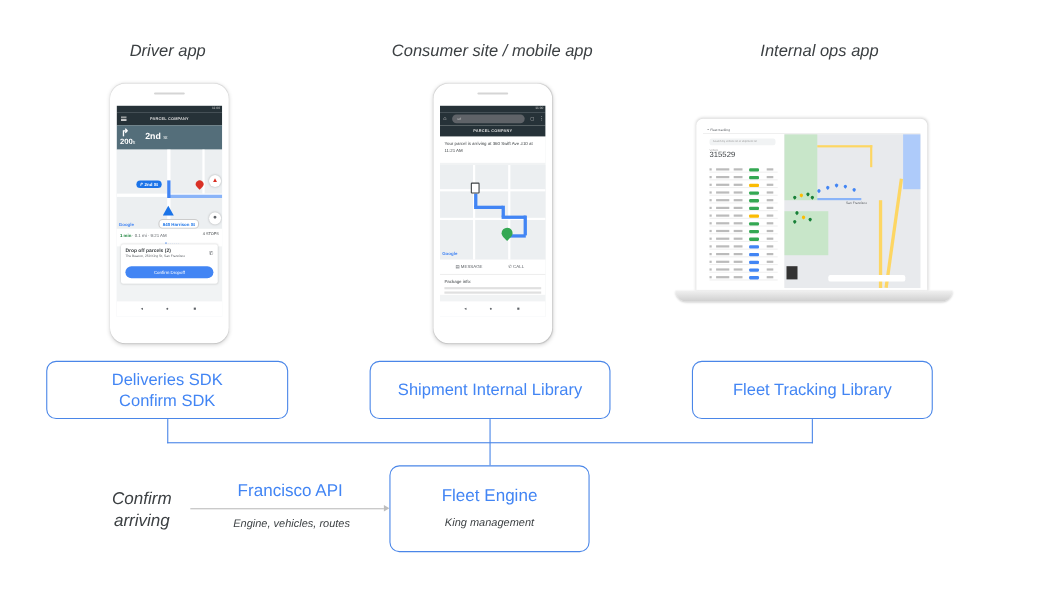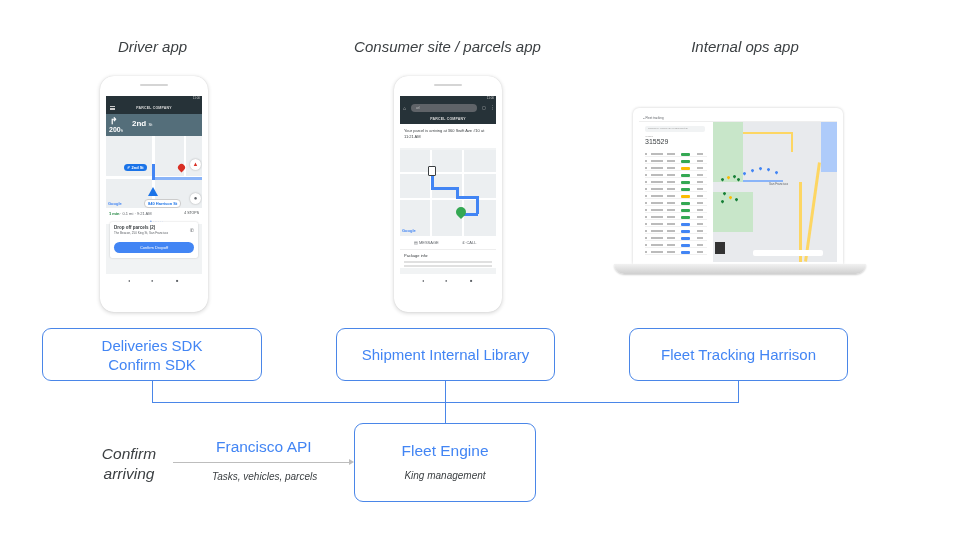--- a/index.html
+++ b/index.html
@@ -62,21 +62,21 @@
   .side-label { position: absolute; font-style: italic; font-size: 15.5px; color: #3c4043; text-align: center; line-height: 20px; }
   .api-label { position: absolute; color: #4285f4; font-size: 15.5px; }
   .api-sub { position: absolute; font-style: italic; font-size: 10px; color: #3c4043; }
   .arrow-line { position: absolute; height: 1px; background: #bdbdbd; }
   .arrow-head { position: absolute; width: 0; height: 0; border-top: 3px solid transparent; border-bottom: 3px solid transparent; border-left: 5px solid #bdbdbd; }
 </style>
 </head>
 <body>
 
 <div class="col-title" style="left:90px; width:125px;">Driver app</div>
-<div class="col-title" style="left:330px; width:235px;">Consumer site /  parcels app</div>
+<div class="col-title" style="left:330px; width:235px;">Consumer site /  mobile app</div>
 <div class="col-title" style="left:670px; width:150px;">Internal ops app</div>
 
 <div class="phone" style="left:100px; top:76px;">
   <div class="speaker"></div>
   <div class="screen">
     <div class="statusbar">
         <span>11:00</span>
       </div>
     <div class="appbar">
       <span class="menu"></span>
@@ -313,33 +313,33 @@
 <div class="laptop-base"></div>
 
 <div class="box" style="left:42px; top:328px; width:220px; height:53px;">
   <div>Deliveries SDK</div>
   <div>Confirm SDK</div>
 </div>
 <div class="box" style="left:336px; top:328px; width:219px; height:53px;">
   <div>Shipment Internal Library</div>
 </div>
 <div class="box" style="left:629px; top:328px; width:219px; height:53px;">
-  <div>Fleet Tracking Harrison</div>
+  <div>Fleet Tracking Library</div>
 </div>
 
 <div class="line" style="left:152px; top:381px; width:1.3px; height:22px;"></div>
 <div class="line" style="left:152px; top:402px; width:587px; height:1.3px;"></div>
 <div class="line" style="left:445px; top:381px; width:1.3px; height:42px;"></div>
 <div class="line" style="left:738px; top:381px; width:1.3px; height:22px;"></div>
 
 <div class="box" style="left:354px; top:423px; width:182px; height:79px;">
   <div style="font-size:15.5px; margin-bottom:6px;">Fleet Engine</div>
   <div style="font-size:10px; font-style:italic; color:#3c4043;">King management</div>
 </div>
 
 <div class="side-label" style="left:84px; top:444px; width:90px;">
   <div>Confirm</div>
   <div>arriving</div>
 </div>
 <div class="api-label" style="left:216px; top:438px;">Francisco API</div>
 <div class="arrow-line" style="left:173px; top:462px; width:176px;"></div>
 <div class="arrow-head" style="left:349px; top:459px;"></div>
-<div class="api-sub" style="left:212px; top:471px;">Tasks, vehicles, parcels</div>
+<div class="api-sub" style="left:212px; top:471px;">Engine, vehicles, routes</div>
 
 </body></html>

